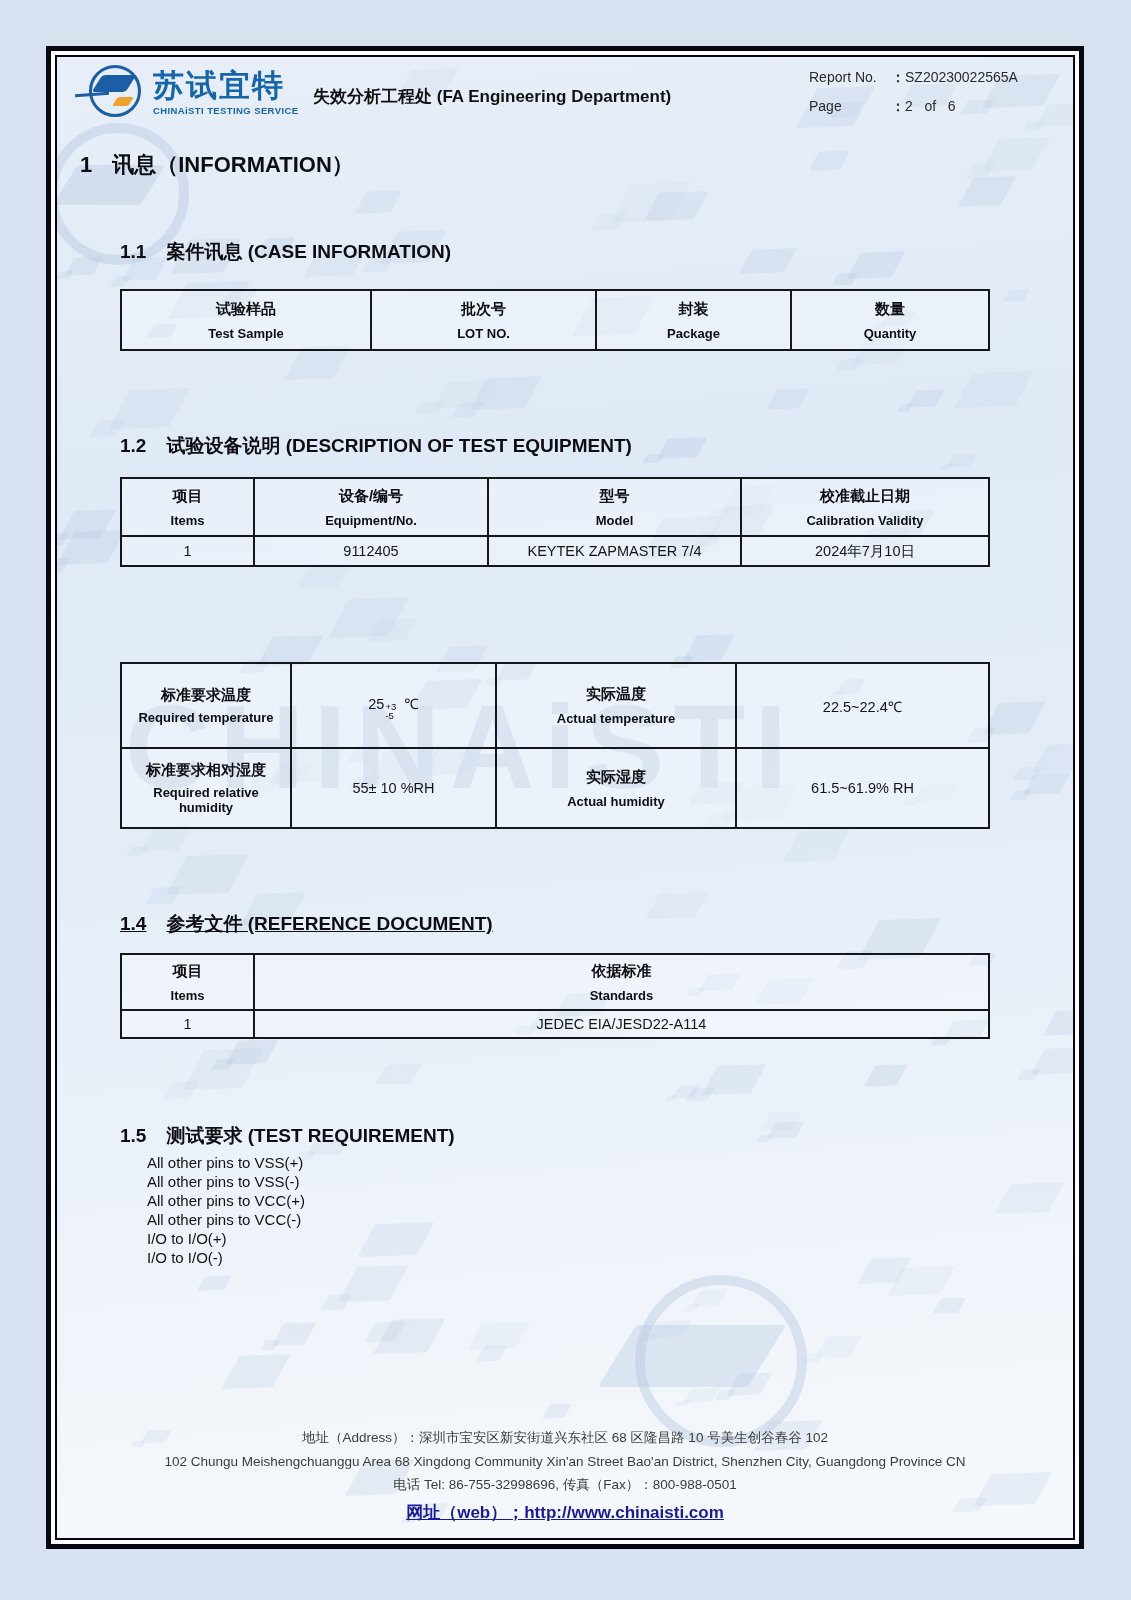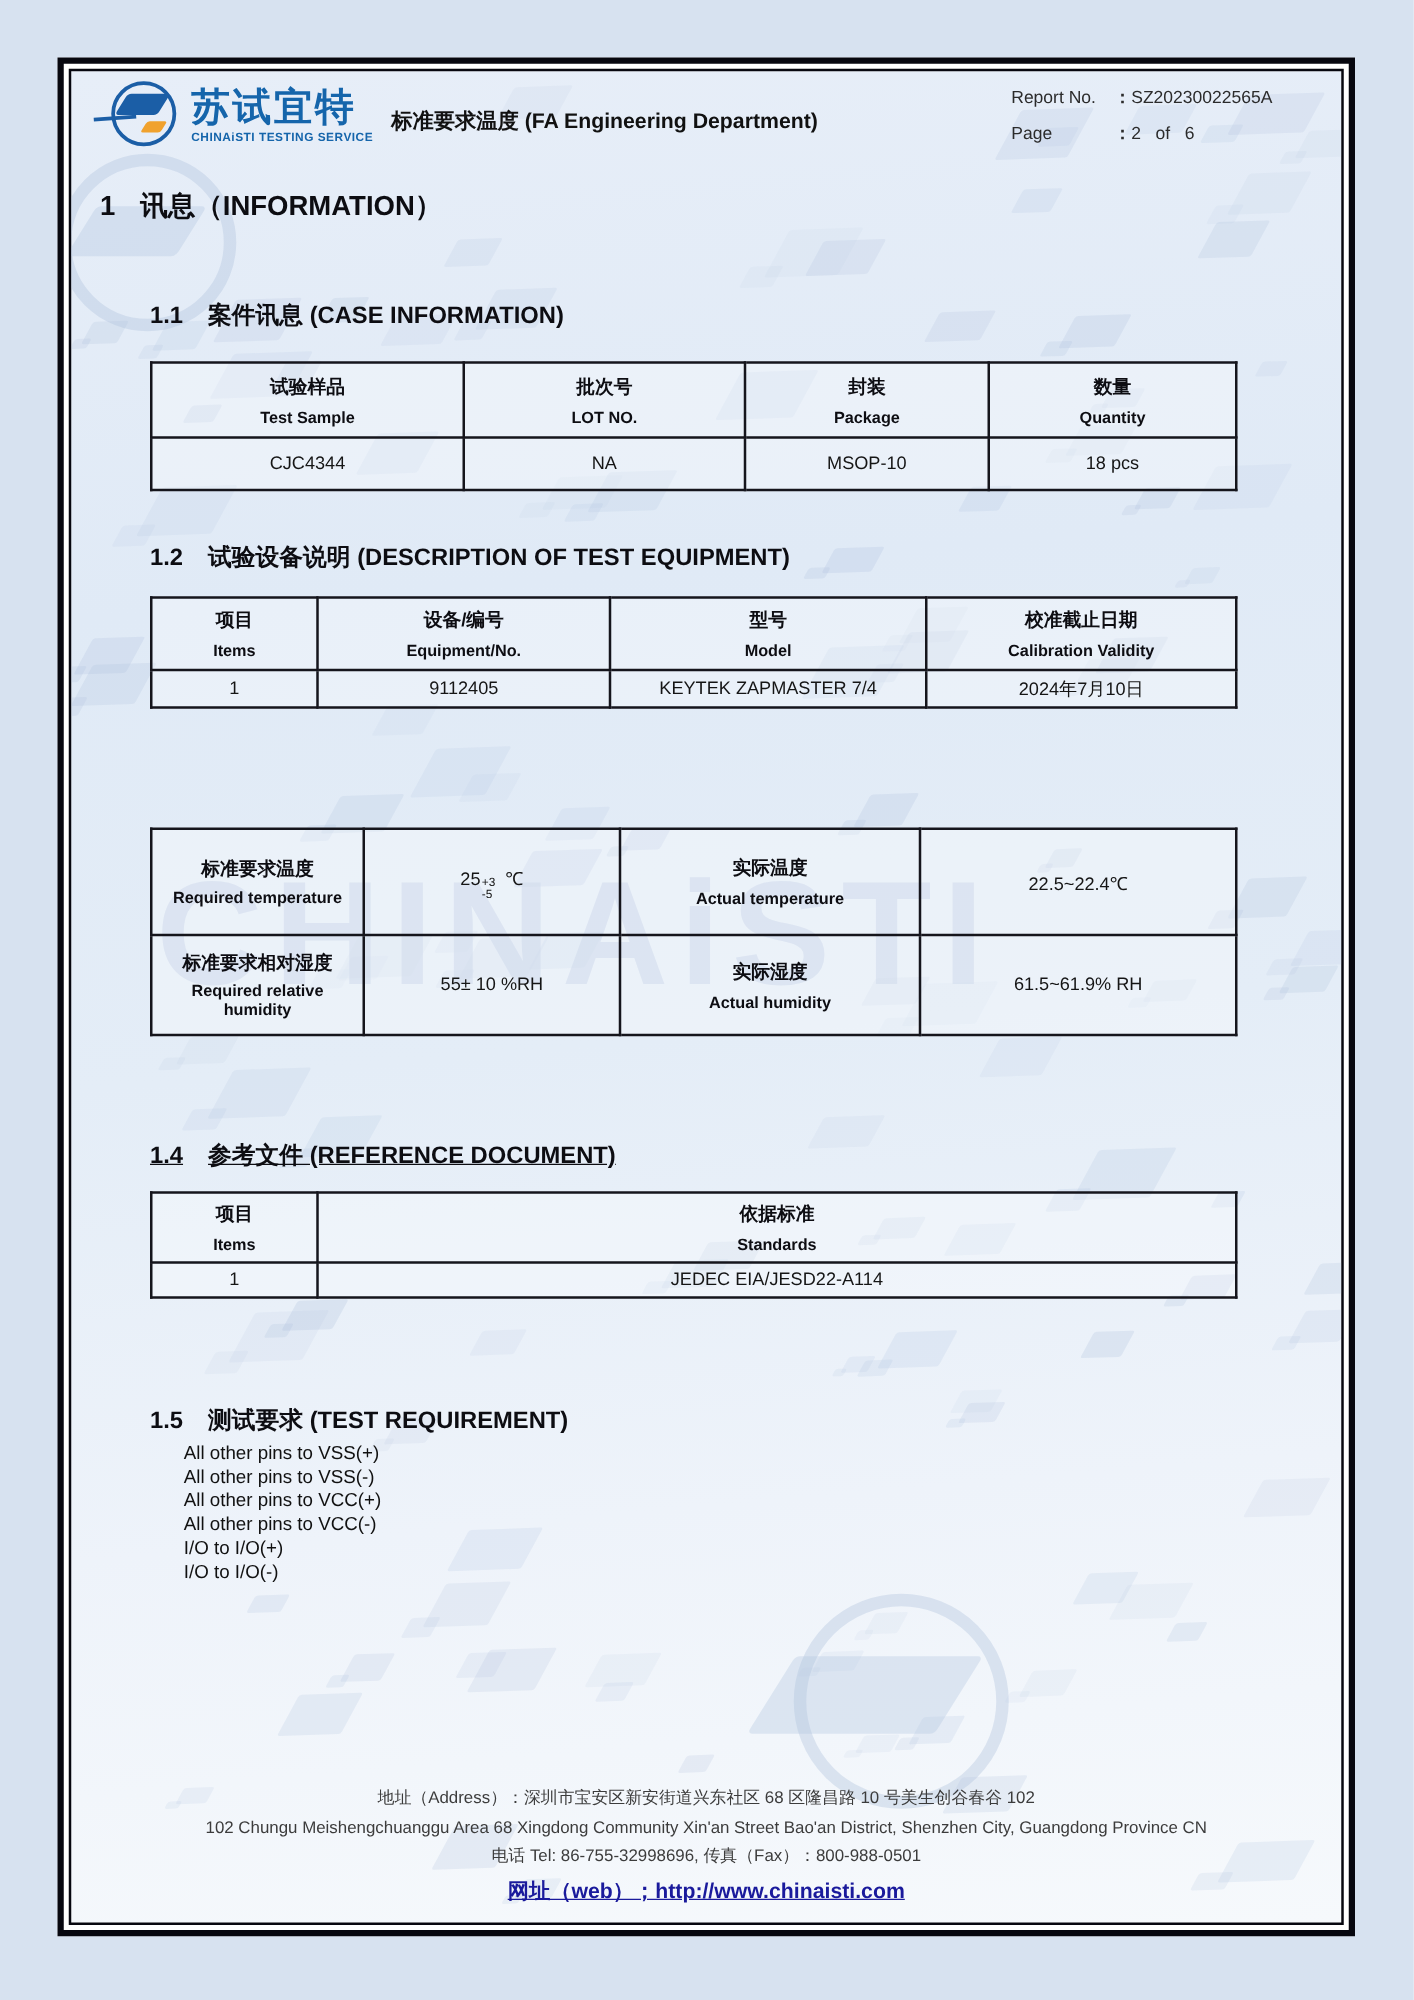--- a/index.html
+++ b/index.html
@@ -259,21 +259,21 @@
           <div class="logo-tail"></div>
           <div class="logo-swoosh-blue"></div>
           <div class="logo-swoosh-orange"></div>
         </div>
         <div>
           <div class="logo-zh">苏试宜特</div>
           <div class="logo-en">CHINAiSTI TESTING SERVICE</div>
         </div>
       </div>
 
-      <div class="dept-title">标准要求温度  (FA Engineering Department)</div>
+      <div class="dept-title">失效分析工程处  (FA Engineering Department)</div>
 
       <div class="report-info">
         <span>Report No.</span>
         <span><span class="colon">：</span><span>SZ20230022565A</span></span>
         <span>Page</span>
         <span><span class="colon">：</span><span>2   of   6</span></span>
       </div>
 
       <div class="h1" style="left:23px; top:93px;">
         <span class="num">1</span><span>讯息（INFORMATION）</span>
@@ -301,26 +301,20 @@
                 <div class="en-h">LOT NO.</div>
               </td>
           <td>
                 <div class="zh-h">封装</div>
                 <div class="en-h">Package</div>
               </td>
           <td>
                 <div class="zh-h">数量</div>
                 <div class="en-h">Quantity</div>
               </td>
-        </tr>
-        <tr style="height:42px">
-          <td class="cell-data">CJC4344</td>
-          <td class="cell-data">NA</td>
-          <td class="cell-data">MSOP-10</td>
-          <td class="cell-data">18 pcs</td>
         </tr>
       </tbody>
         </table>
 
       <div class="h2" style="left:63px; top:376px;">
         <span class="num">1.2</span><span>试验设备说明  (DESCRIPTION OF TEST EQUIPMENT)</span>
       </div>
 
       <table style="left:63px; top:420px; width:868px;">
         <colgroup>

